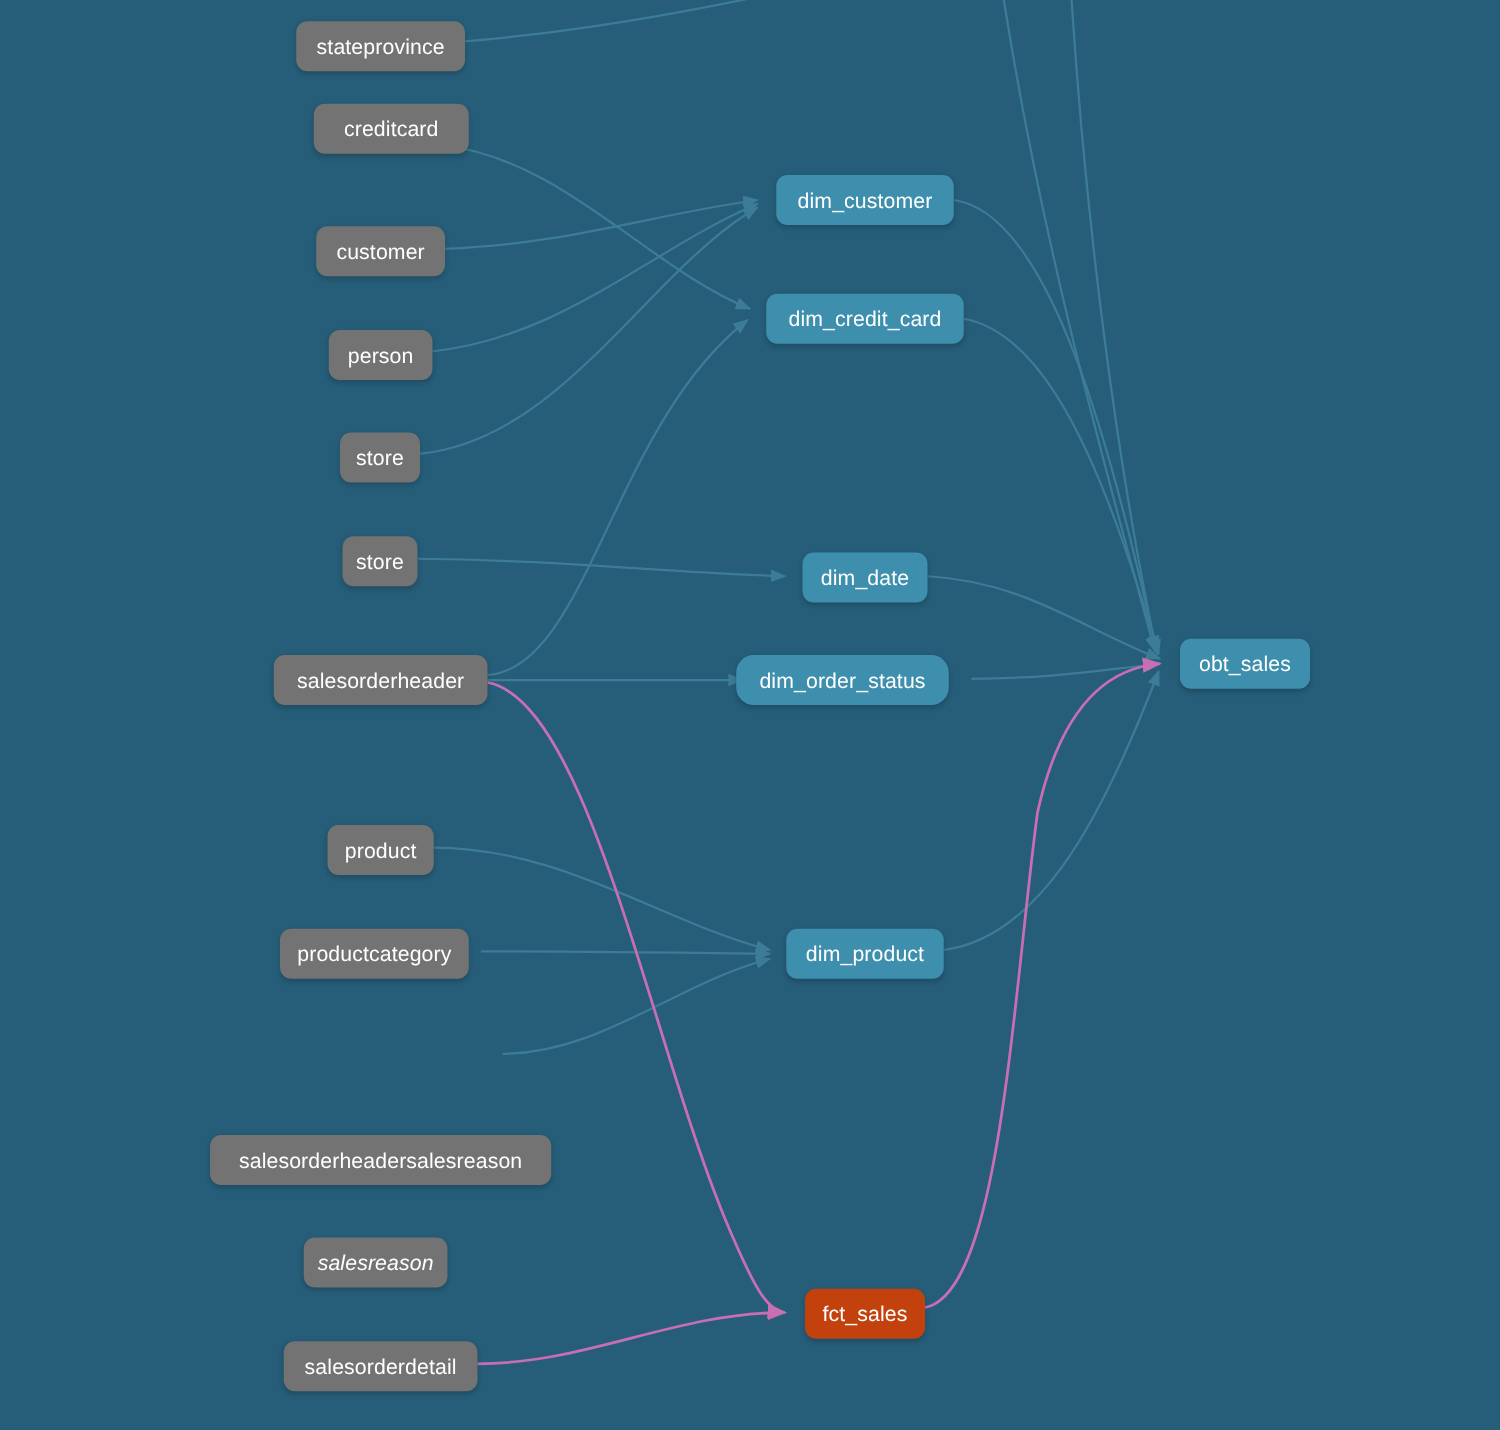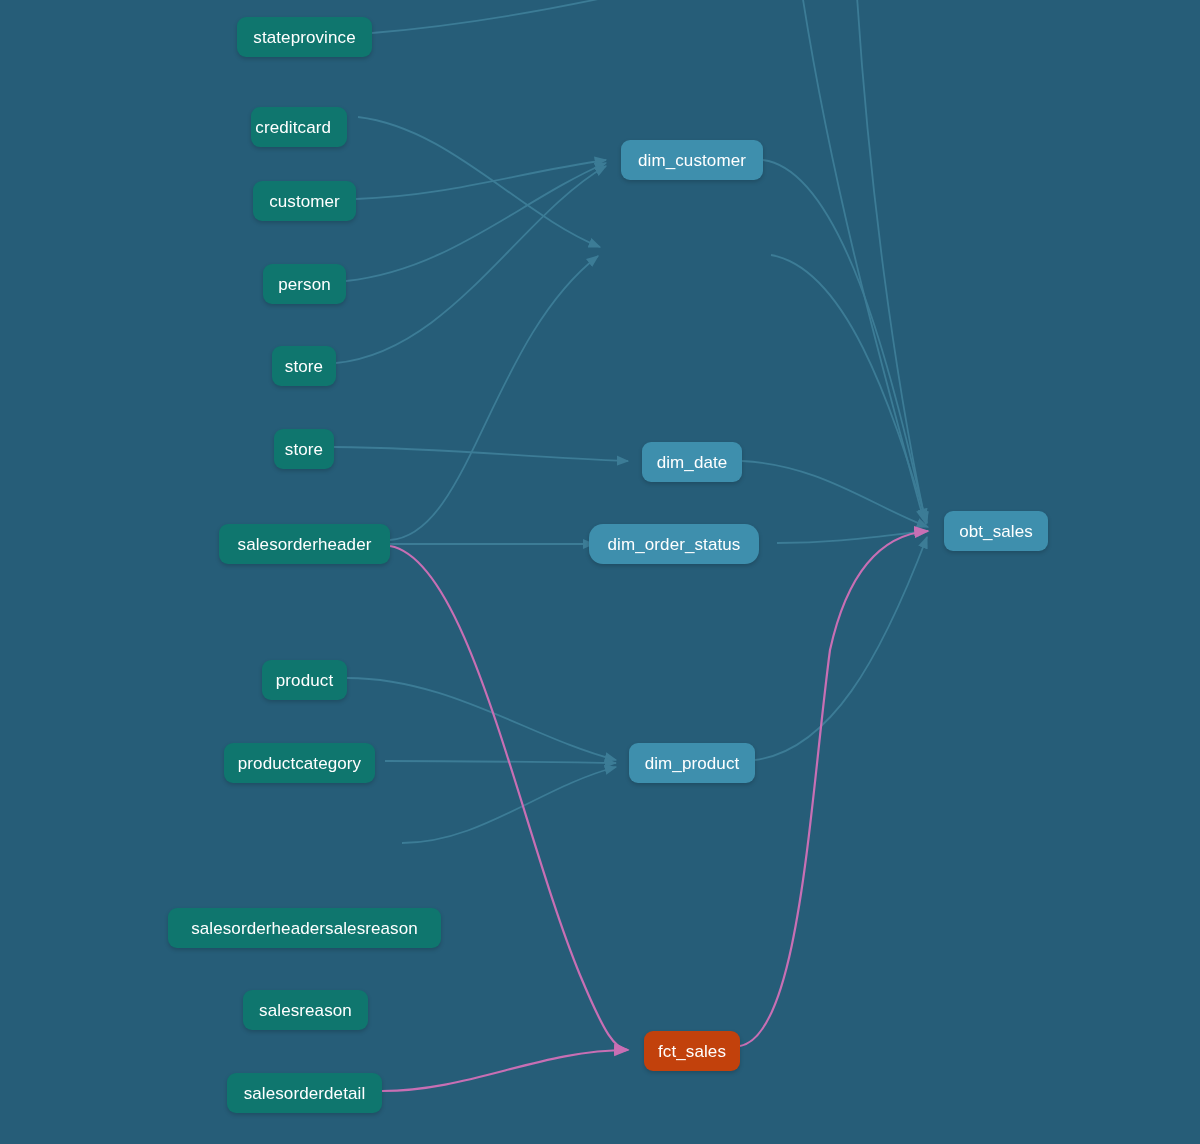--- a/index.html
+++ b/index.html
@@ -42,21 +42,21 @@
     border-radius: 9px;
     color: #ffffff;
     font-size: 17px;
     line-height: 1;
     letter-spacing: 0.1px;
     white-space: nowrap;
     box-shadow: 0 2px 4px rgba(0,0,0,0.18);
     cursor: pointer;
     user-select: none;
   }
-  .node.source   { background: #0f766e; }
+  .node.source   { background: #737373; }
   .node.model    { background: #3e8fad; }
   .node.fact     { background: #c2410c; }
   .node.obt      { background: #3e8fad; }
 </style>
 </head>
 <body>
 
 <div id="canvas">
 
   <svg id="edge-layer" viewBox="0 0 1200 1144" width="1200" height="1144" xmlns="http://www.w3.org/2000/svg">
@@ -114,21 +114,21 @@
       <path d="M 382 1091 C 470 1091 540 1050 628 1050" marker-end="url(#arrow-pink)"></path>
 
       <path d="M 740 1046 C 800 1035 810 800 830 650 C 850 560 890 534 928 531" marker-end="url(#arrow-pink)"></path>
     </g>
   </svg>
 
   <div id="node-layer">
     <div class="node source" style="left:237px; top:17px; width:135px;">
       <span>stateprovince</span>
     </div>
-    <div class="node source" style="left:251px; top:107px; width:96px;justify-content:flex-end;">
+    <div class="node source" style="left:251px; top:83px; width:124px;">
       <span>creditcard</span>
     </div>
     <div class="node source" style="left:253px; top:181px; width:103px;">
       <span>customer</span>
     </div>
     <div class="node source" style="left:263px; top:264px; width:83px;">
       <span>person</span>
     </div>
     <div class="node source" style="left:272px; top:346px; width:64px;">
       <span>store</span>
@@ -141,29 +141,32 @@
     </div>
     <div class="node source" style="left:262px; top:660px; width:85px;">
       <span>product</span>
     </div>
     <div class="node source" style="left:224px; top:743px; width:151px;">
       <span>productcategory</span>
     </div>
     <div class="node source" style="left:168px; top:908px; width:273px;">
       <span>salesorderheadersalesreason</span>
     </div>
-    <div class="node source" style="left:243px; top:990px; width:125px;">
+    <div class="node source" style="left:243px; top:990px; width:115px;font-style:italic;">
       <span>salesreason</span>
     </div>
     <div class="node source" style="left:227px; top:1073px; width:155px;">
       <span>salesorderdetail</span>
     </div>
 
     <div class="node model" style="left:621px; top:140px; width:142px;">
       <span>dim_customer</span>
+    </div>
+    <div class="node model" style="left:613px; top:235px; width:158px;">
+      <span>dim_credit_card</span>
     </div>
     <div class="node model" style="left:642px; top:442px; width:100px;">
       <span>dim_date</span>
     </div>
     <div class="node model" style="left:589px; top:524px; width:170px;border-radius:14px;">
       <span>dim_order_status</span>
     </div>
     <div class="node model" style="left:629px; top:743px; width:126px;">
       <span>dim_product</span>
     </div>

